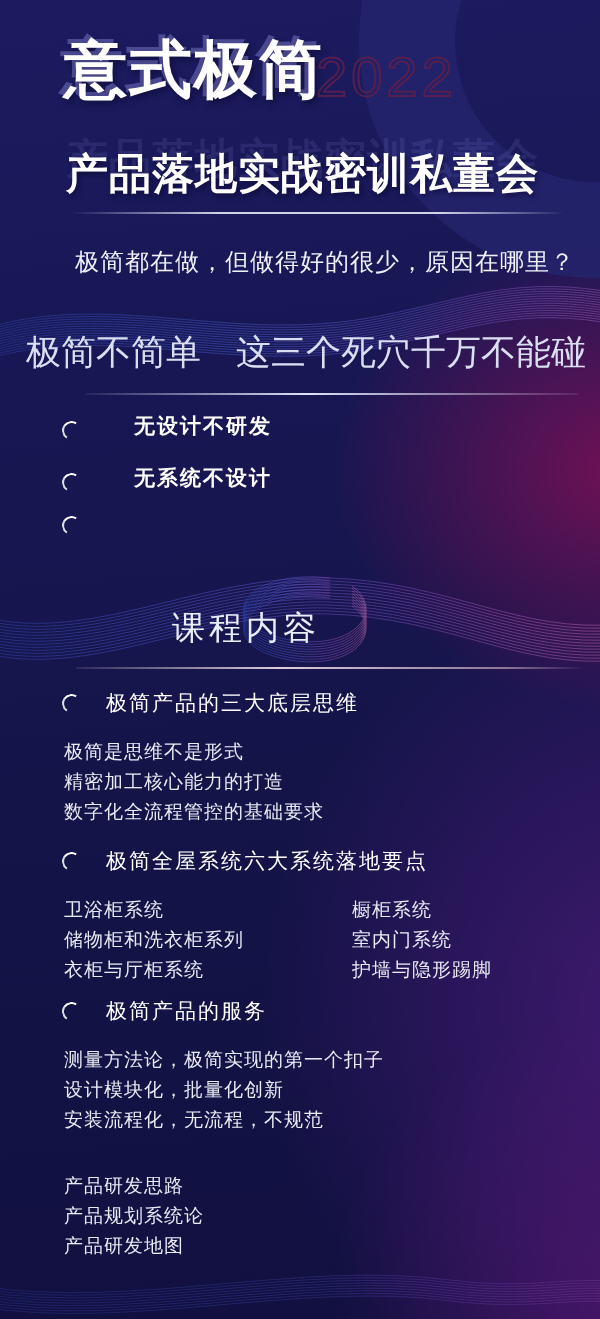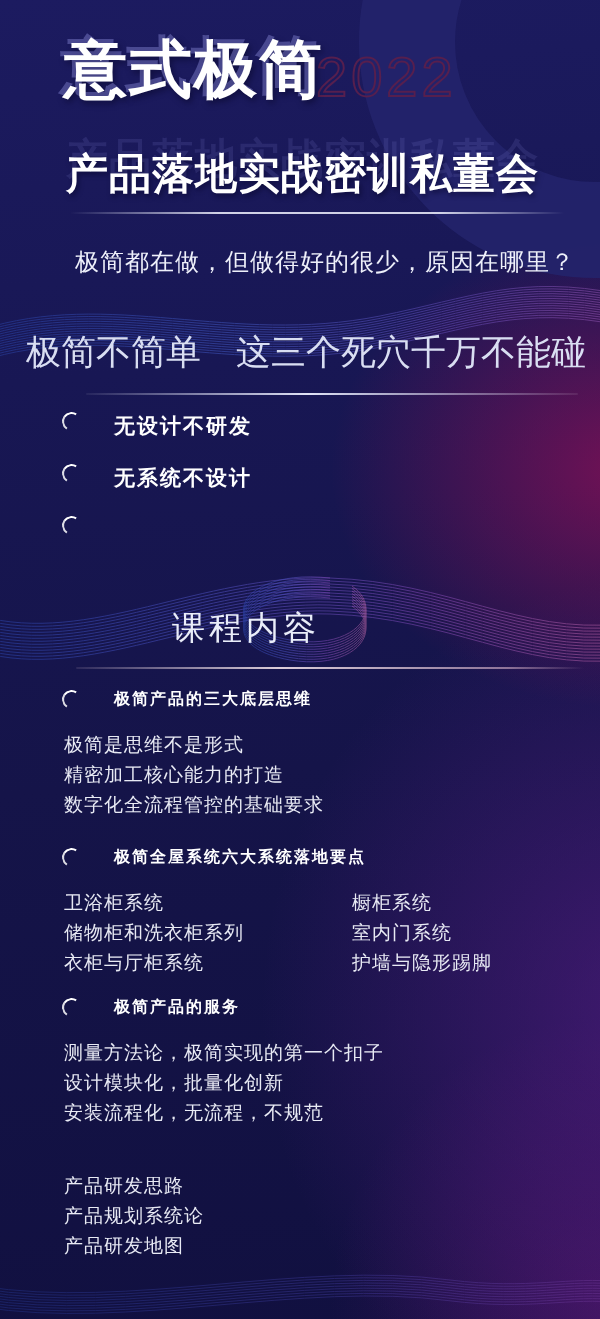--- a/index.html
+++ b/index.html
@@ -47,42 +47,42 @@
     left:26px;top:329px;width:564px;
     font-size:35px;font-weight:300;color:#d9def2;letter-spacing:0;
     white-space:nowrap;
   }
   .d2{left:86px;top:393px;width:492px;
       background:linear-gradient(90deg,rgba(255,255,255,.06),rgba(235,238,255,.95) 45%,rgba(255,255,255,.08));}
   .pit-list{
     left:62px;top:412px;
     display:flex;flex-direction:column;gap:24px;
   }
-  .pit-row{display:flex;align-items:flex-start;}
+  .pit-row{display:flex;align-items:flex-end;gap:20px;}
   .crescent{
     flex:0 0 auto;width:15px;height:15px;border-radius:50%;
     border:2.5px solid transparent;
     border-top-color:#ffffff;border-left-color:rgba(255,255,255,.85);
     transform:rotate(-12deg);
   }
   .pit-label{margin-left:33px;font-size:21px;font-weight:700;letter-spacing:2px;}
 
   
   .course-heading{
     left:0;top:606px;width:492px;text-align:center;
     font-size:33px;font-weight:300;letter-spacing:4px;color:#e9edf9;
   }
   .d3{left:76px;top:667px;width:508px;
       background:linear-gradient(90deg,rgba(255,220,230,.1),rgba(255,238,242,.85) 40%,rgba(232,192,212,.55) 85%,rgba(255,255,255,0));}
 
   .course-section{left:62px;width:520px;}
   .s1{top:689px;} .s2{top:847px;} .s3{top:997px;} .s4{top:1151px;}
   .sec-title-row{display:flex;align-items:center;}
   .sec-title{
-    margin:0 0 0 33px;font-size:16px;font-weight:700;letter-spacing:2px;color:#fff;
+    margin:0 0 0 25px;font-size:21px;font-weight:400;letter-spacing:2px;color:#fff;
   }
   .sec-items{
     list-style:none;margin:20px 0 0 2px;padding:0;
     font-size:19px;line-height:30px;color:#e8eaf4;letter-spacing:1px;
   }
   .sec-cols{display:grid;grid-template-columns:245px auto;margin-top:20px;gap:43px;}
   .sec-cols .sec-items{margin-top:0;}
 
   
   .ring-svg{z-index:0;}

